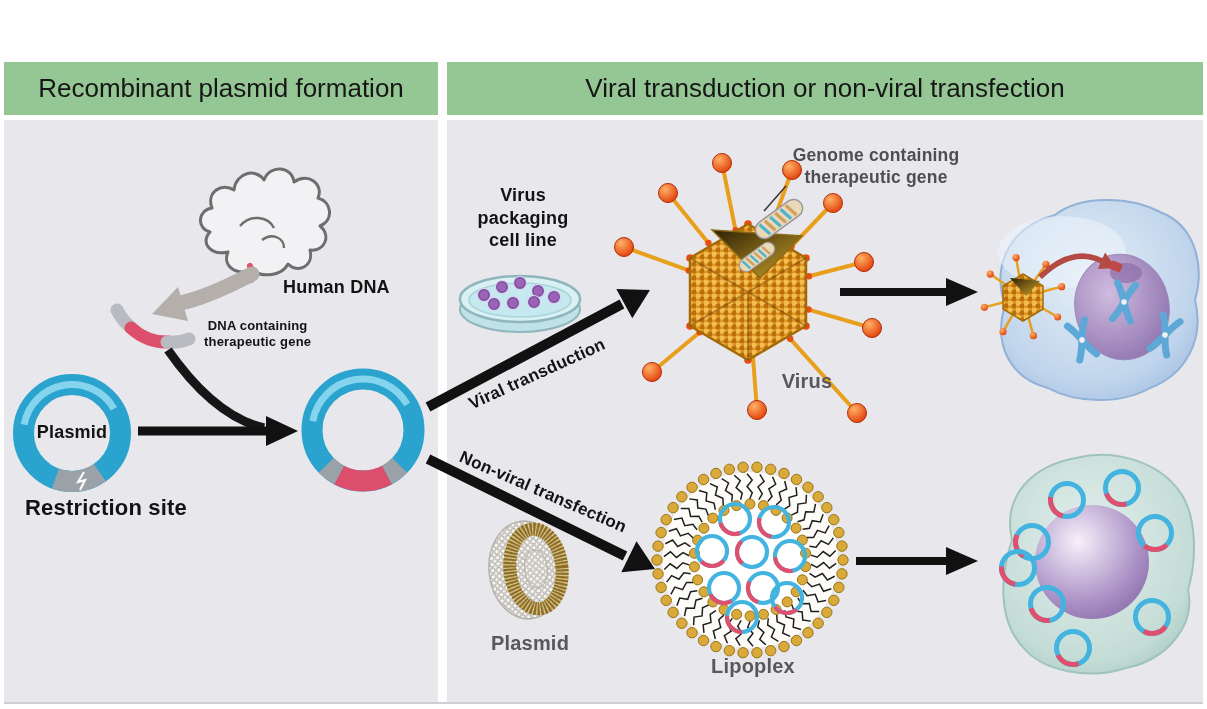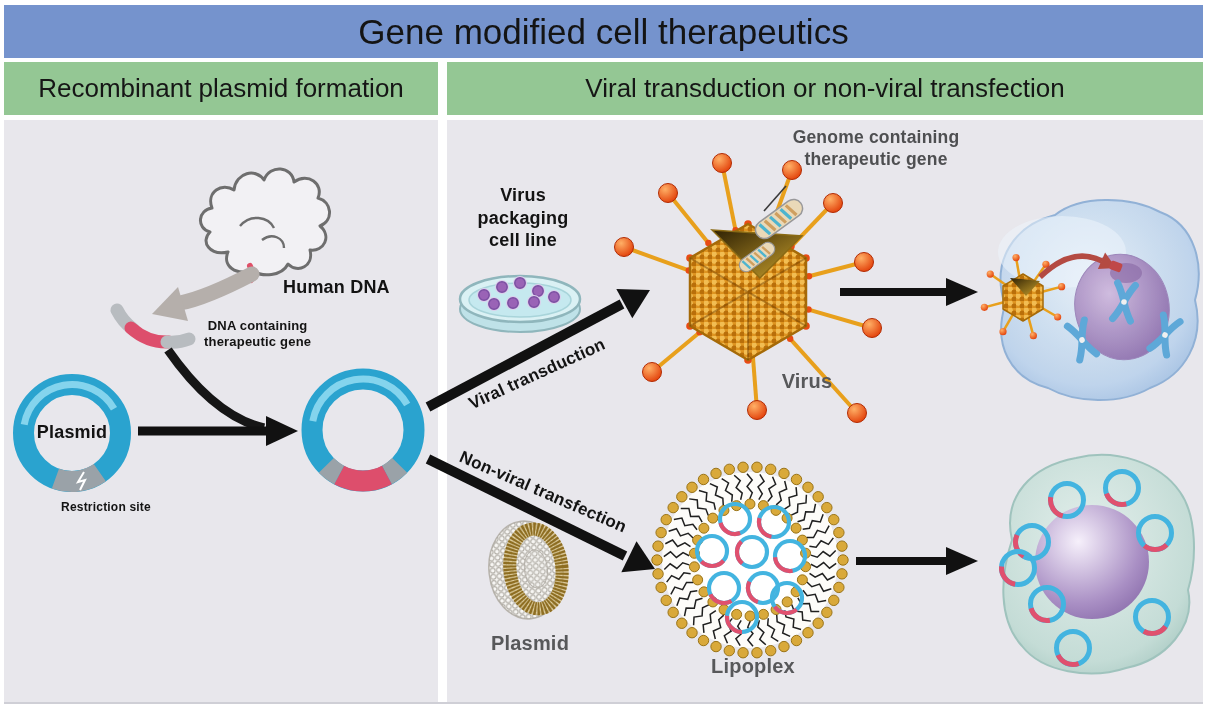--- a/index.html
+++ b/index.html
@@ -21,23 +21,20 @@
   .lbl-anchor-left{transform:translate(0,-50%);text-align:center;}
   .lbl-gray{color:#57585a;font-size:20px;}
   .lbl-rot-up{transform:translate(-50%,-50%) rotate(-24.5deg);font-size:17px;}
   .lbl-rot-dn{transform:translate(-50%,-50%) rotate(23.5deg);font-size:17px;}
 </style>
 </head>
 <body>
 
 <div class="stage">
 
-  <div class="banner">
-    <span>Gene modified cell therapeutics</span>
-  </div>
   <div class="hdr hdr-right">
     <span>Viral transduction or non-viral transfection</span>
   </div>
   <div class="hdr hdr-left">
     <span>Recombinant plasmid formation</span>
   </div>
   <div class="panel panel-left"></div>
   <div class="panel panel-right"></div>
   <div class="panel-edge"></div>
 
@@ -446,25 +443,25 @@
           <circle cx="1152" cy="617" r="16.5" fill="none" stroke="#43b4e0" stroke-width="5"></circle>
           <path d="M1165.5160087307684,626.4640111997923 A16.5,16.5 0 0 1 1143.75,631.2894191624432" fill="none" stroke="#e0506e" stroke-width="5"></path>
         </g>
     </g>
   </svg>
 
   <div class="lbl lbl-anchor-left" style="left:283px;top:287px;font-size:18px;">Human DNA</div>
   <div class="lbl lbl-anchor-left" style="left:204px;top:334px;">DNA containing
 therapeutic gene</div>
   <div class="lbl" style="left:72px;top:432px;font-size:18px;">Plasmid</div>
-  <div class="lbl" style="left:106px;top:508px;font-size:12px;">Restriction site</div>
+  <div class="lbl" style="left:106px;top:508px;font-size:22px;">Restriction site</div>
 
   <div class="lbl" style="left:523px;top:218px;font-size:18px;">Virus
 packaging
 cell line</div>
   <div class="lbl lbl-rot-up" style="left:537px;top:374px;">Viral transduction</div>
   <div class="lbl lbl-rot-dn" style="left:543px;top:492px;">Non-viral transfection</div>
-  <div class="lbl lbl-gray" style="left:876px;top:148px;font-size:17.5px;color:#4e4f51;">Genome containing
+  <div class="lbl lbl-gray" style="left:876px;top:166px;font-size:17.5px;color:#4e4f51;">Genome containing
 therapeutic gene</div>
   <div class="lbl lbl-gray" style="left:807px;top:382px;">Virus</div>
   <div class="lbl lbl-gray" style="left:530px;top:644px;">Plasmid</div>
   <div class="lbl lbl-gray" style="left:753px;top:667px;">Lipoplex</div>
 </div>
 
 </body></html>

